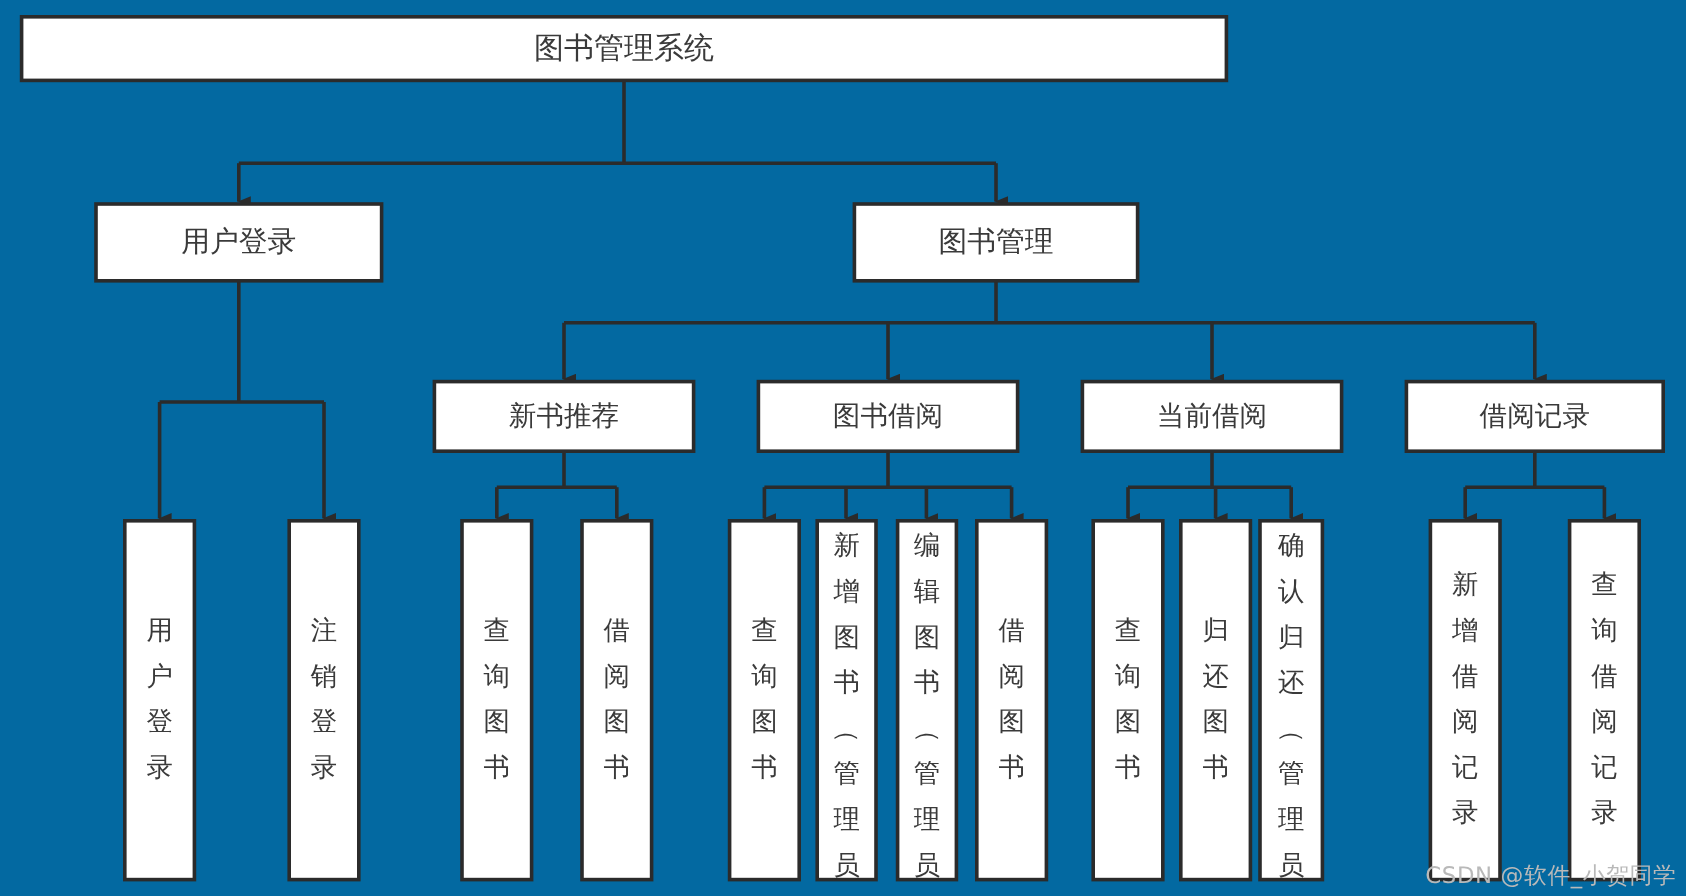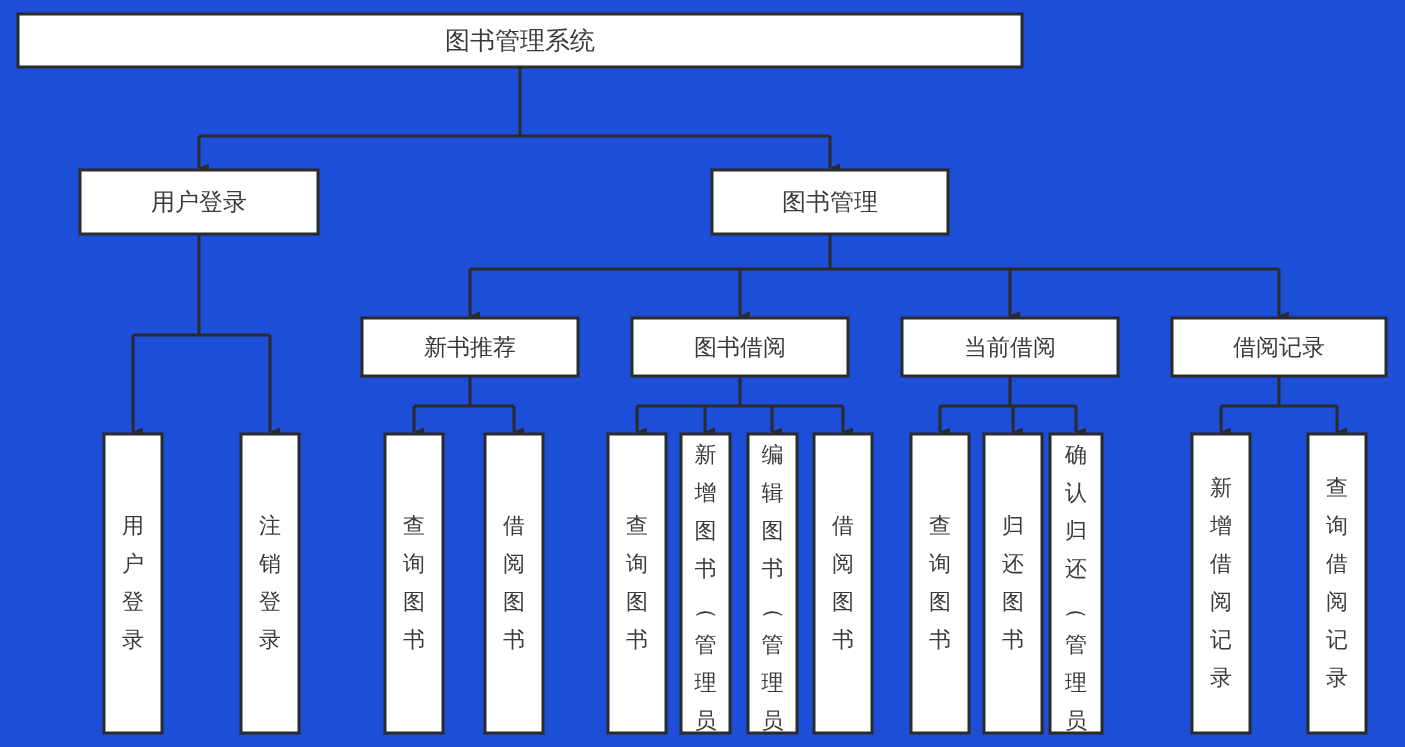--- a/index.html
+++ b/index.html
@@ -1,20 +1,20 @@
 <!DOCTYPE html>
 <html><head>
 <meta charset="utf-8">
 <style>
   html,body{margin:0;padding:0;background:#ffffff;}
   body{
     width:1405px;height:747px;overflow:hidden;
     font-family:"DejaVu Sans","Liberation Sans",sans-serif;
   }
-  #diagram-root{position:relative;width:1405px;height:747px;background:#1d4ed8;}
+  #diagram-root{position:relative;width:1405px;height:747px;background:#0369a1;}
   svg#flow{position:absolute;left:0;top:0;width:1405px;height:747px;}
   .node-rect{fill:#ffffff;stroke:#2b2b2b;stroke-width:3;}
   .conn{stroke:#2b2b2b;stroke-width:3;fill:none;stroke-linecap:butt;}
   .node-label{
     fill:#3a3a3a;
     font-family:"DejaVu Sans","Liberation Sans",sans-serif;
     text-anchor:middle;
     dominant-baseline:middle;
   }
   .lbl-root{font-size:25px;}
@@ -210,13 +210,14 @@
           <text x="1337" y="488.5" class="node-label lbl-leaf">查</text>
           <text x="1337" y="526.5" class="node-label lbl-leaf">询</text>
           <text x="1337" y="564.5" class="node-label lbl-leaf">借</text>
           <text x="1337" y="602.5" class="node-label lbl-leaf">阅</text>
           <text x="1337" y="640.5" class="node-label lbl-leaf">记</text>
           <text x="1337" y="678.5" class="node-label lbl-leaf">录</text>
         </g>
       </g>
   </svg>
 
+  <div class="watermark">CSDN @软件_小贺同学</div>
 </div>
 
 </body></html>

